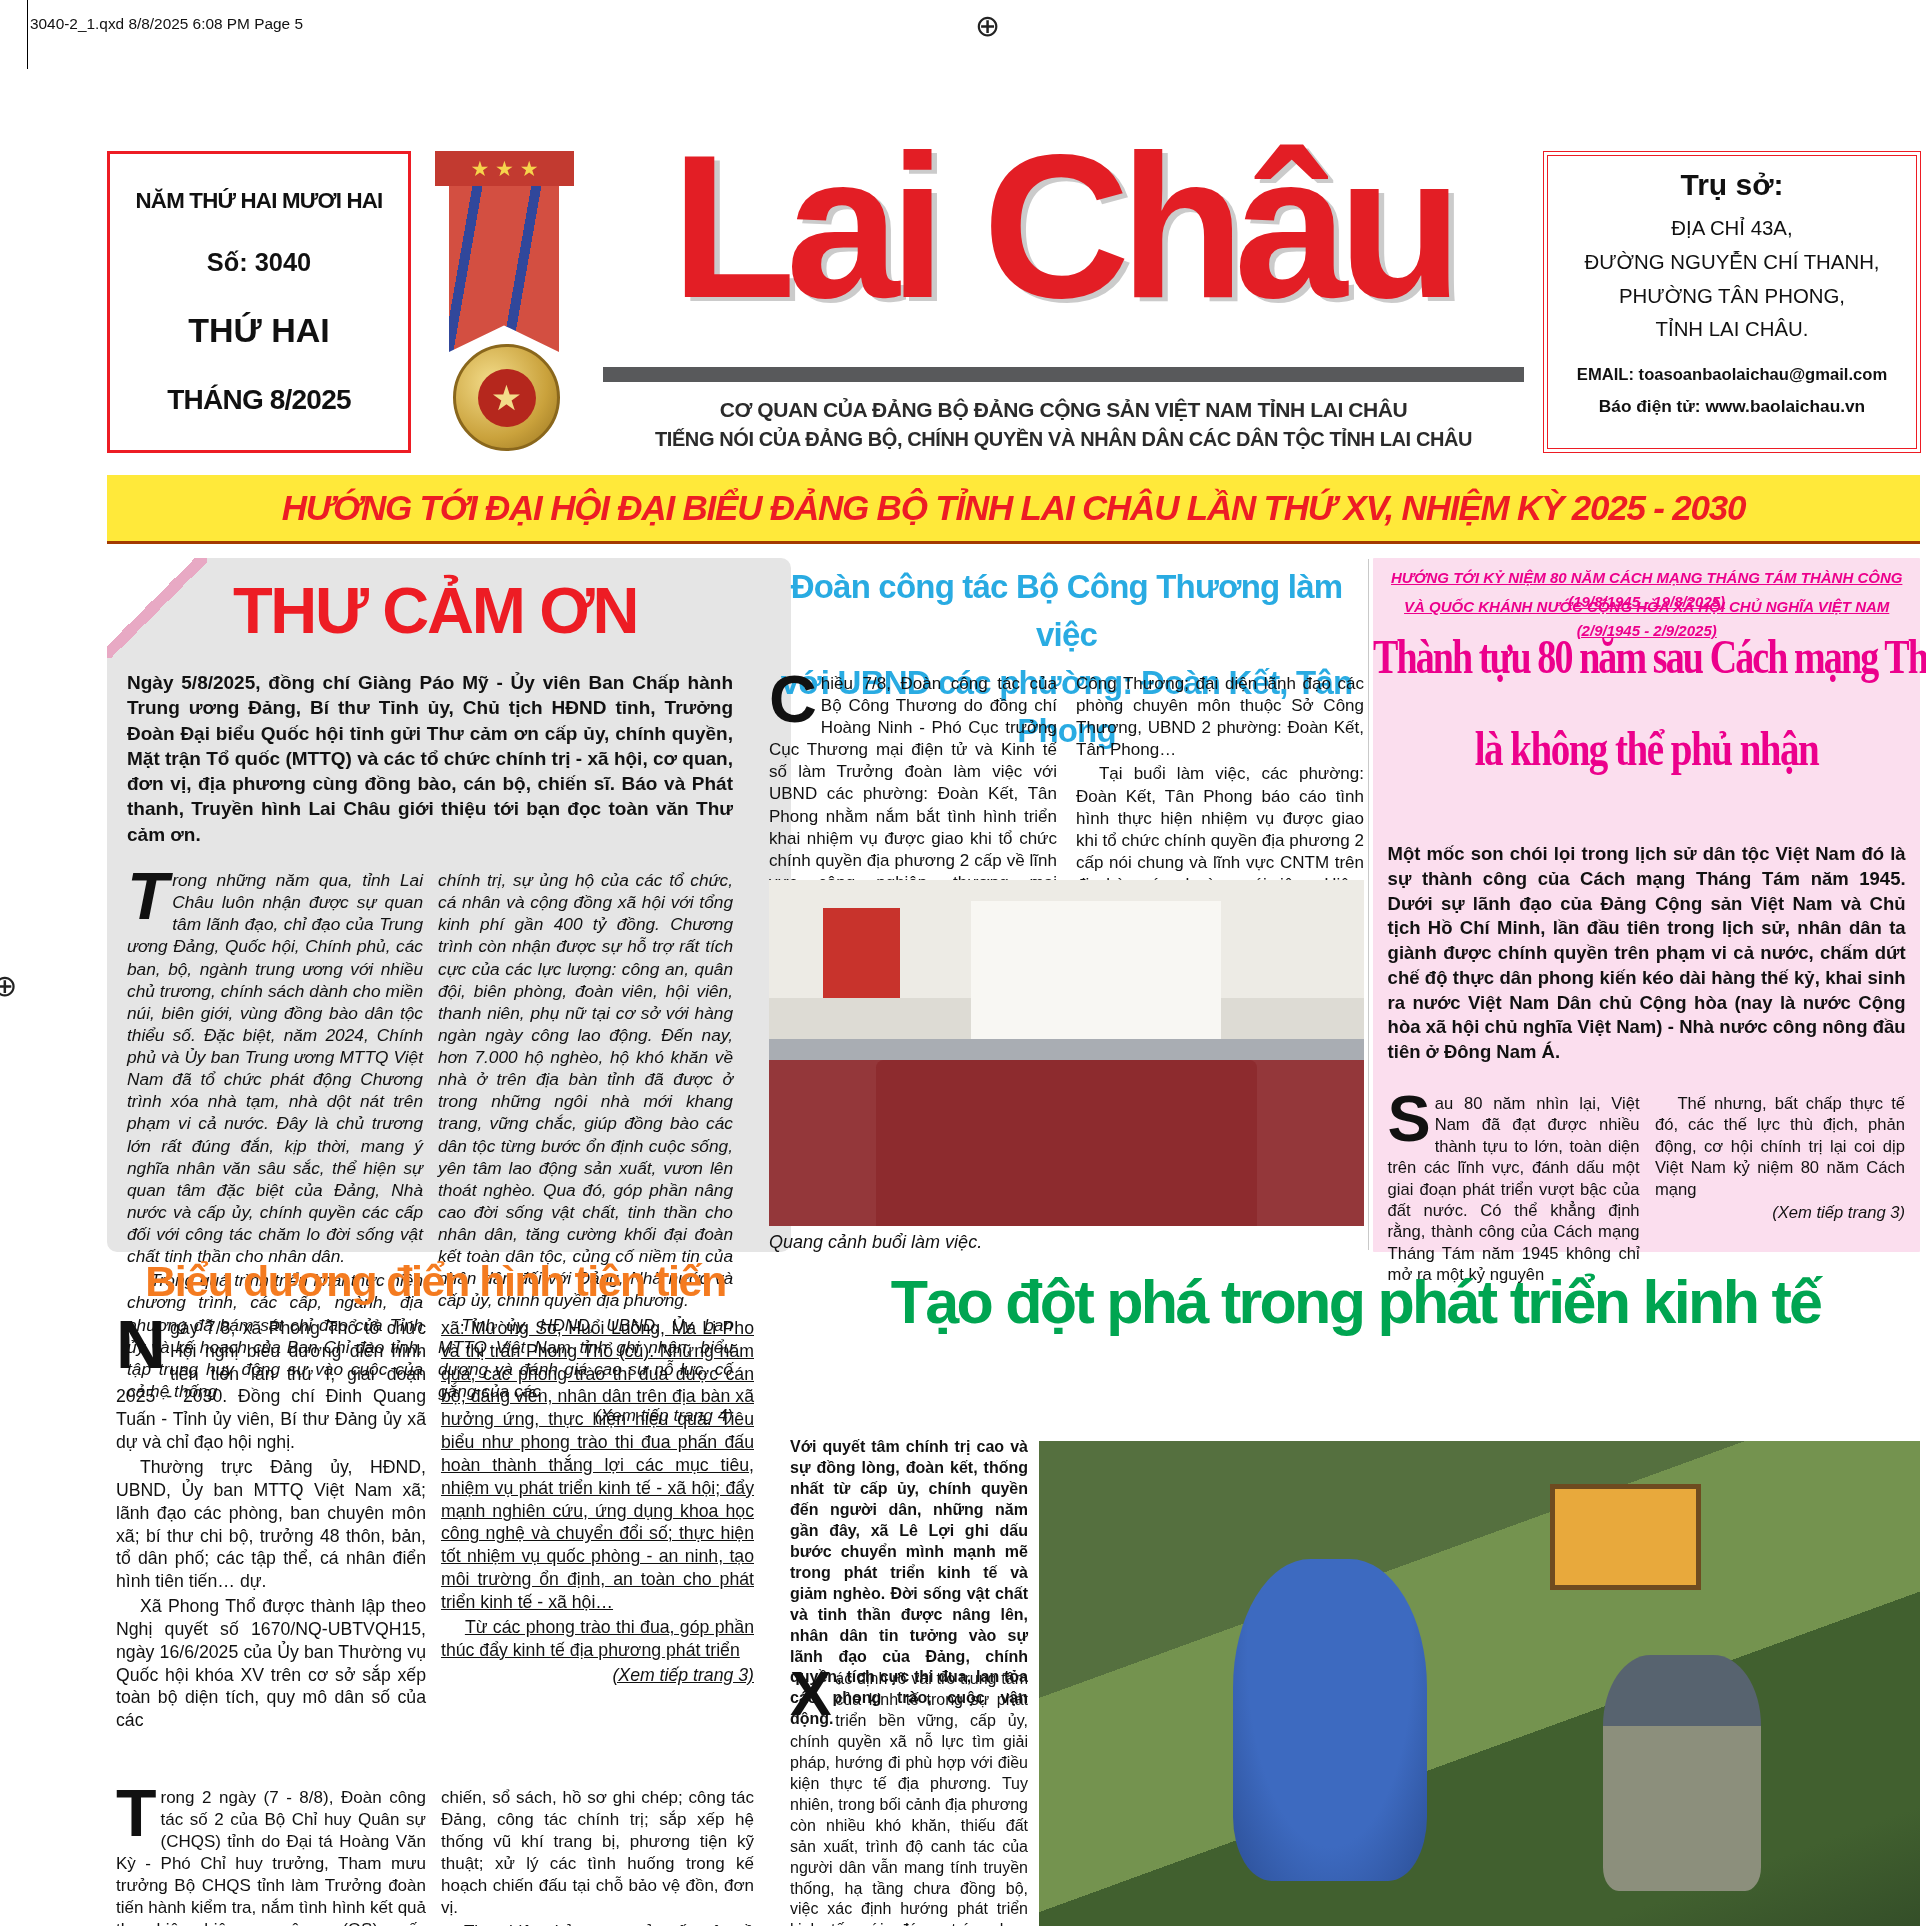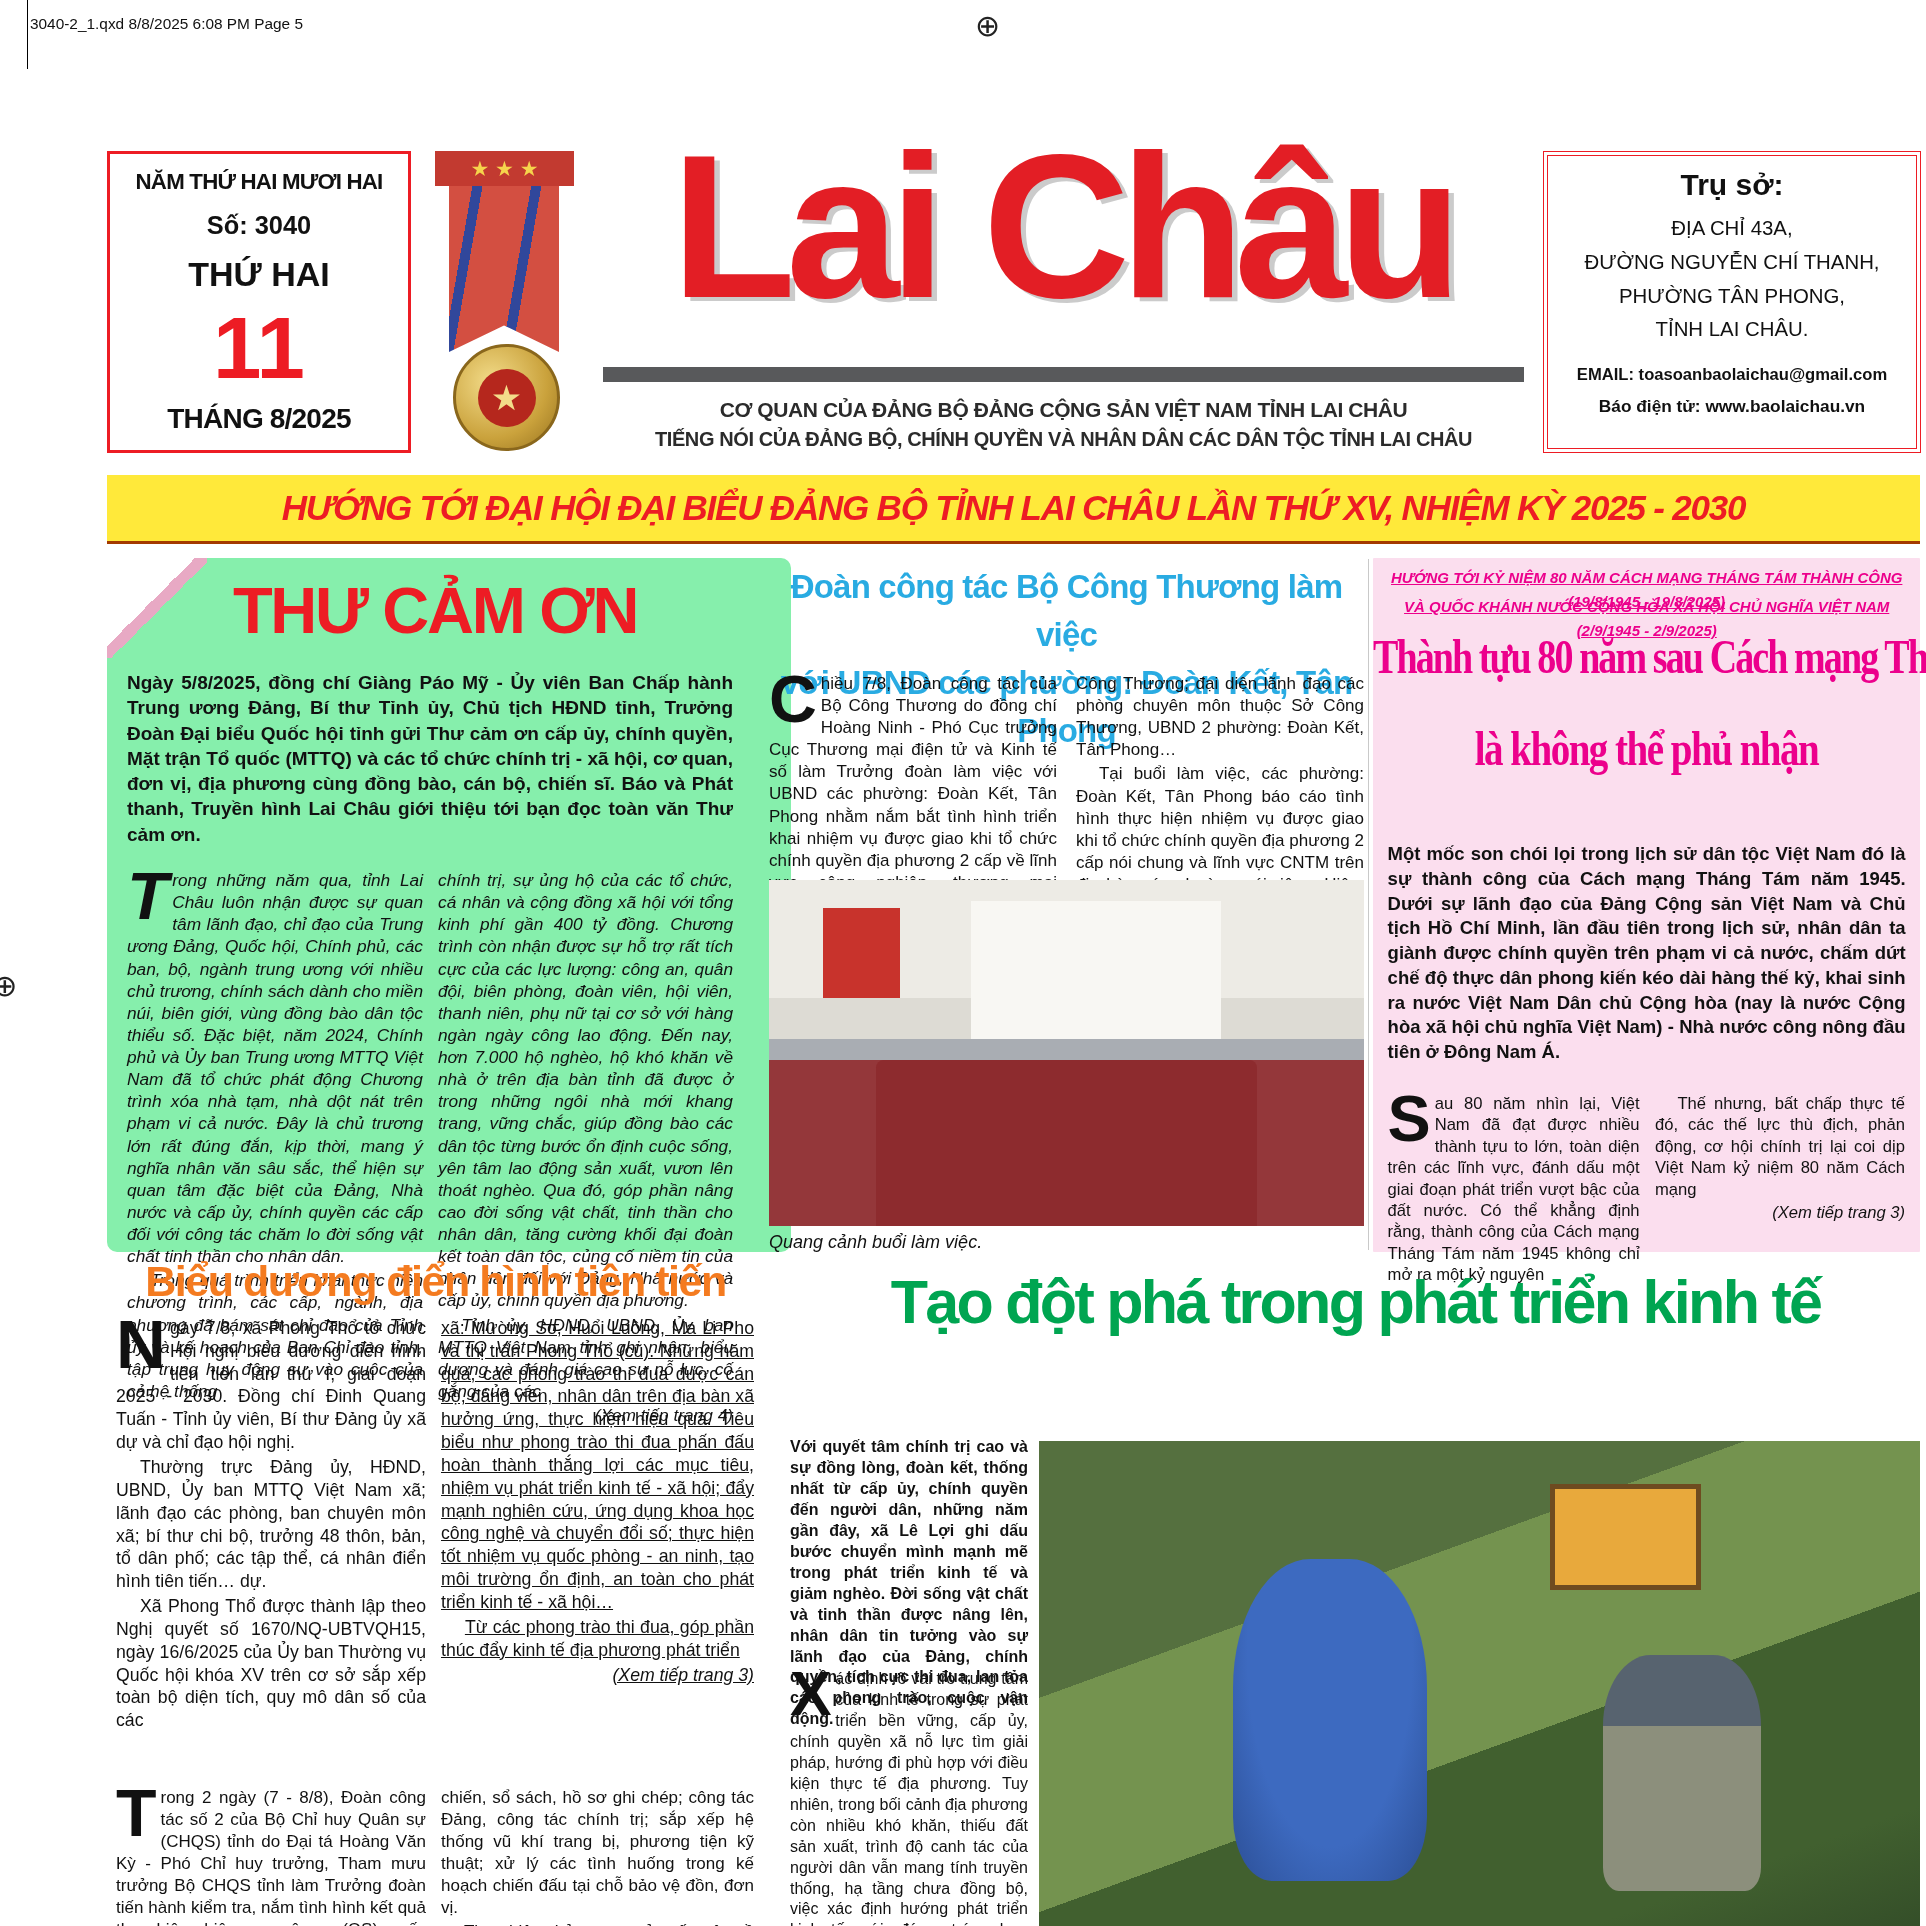--- a/index.html
+++ b/index.html
@@ -27,21 +27,20 @@
 
   <div class="abs" style="left:30px;top:15.4px;font-size:15.4px;">3040-2_1.qxd 8/8/2025 6:08 PM Page 5</div>
   <div class="abs" style="left:26.6px;top:0;width:1.2px;height:69px;background:#000;"></div>
   <span class="regmark" style="left:975px;top:10.8px;">⊕</span>
   <span class="regmark" style="left:-7.7px;top:971px;">⊕</span>
 
   <div class="abs ctr" style="left:107px;top:151px;width:304px;height:302px;border:3.9px solid #ed1c24;background:#fff;display:flex;flex-direction:column;justify-content:space-evenly;box-sizing:border-box;">
     <div class="b" style="font-size:22.3px;letter-spacing:-0.8px;">NĂM THỨ HAI MƯƠI HAI</div>
     <div class="b" style="font-size:25.4px;">Số: 3040</div>
     <div class="b" style="font-size:34px;">THỨ HAI</div>
-    <div class="b" style="font-size:87px;color:#ed1c24;line-height:.9;">11</div>
     <div class="b" style="font-size:28px;letter-spacing:-0.8px;">THÁNG 8/2025</div>
   </div>
 
   <div class="abs" style="left:414px;top:149px;width:179px;height:308px;">
     <div class="abs ctr" style="left:21px;top:1.5px;width:139px;height:35px;background:#c23a30;color:#f6d44c;font-size:21px;line-height:35px;">★ ★ ★</div>
     <div class="abs" style="left:35px;top:37px;width:110px;height:166px;background:repeating-linear-gradient(100deg,#d34f41 0 23px,#31479b 23px 33px,#d34f41 33px 58px);clip-path:polygon(0 0,100% 0,100% 100%,50% 84%,0 100%);"></div>
     <div class="abs" style="left:39px;top:195px;width:101px;height:101px;border-radius:50%;background:radial-gradient(circle at 35% 35%,#f3dc8a,#caa23c 60%,#97721f);border:3.1px solid #8a671c;display:flex;align-items:center;justify-content:center;">
       <div style="width:58px;height:58px;border-radius:50%;background:#b5271d;display:flex;align-items:center;justify-content:center;color:#f3dc8a;font-size:35px;">★</div>
     </div>
   </div>
@@ -63,21 +62,21 @@
     </div>
   </div>
 
   <div class="abs" style="left:107px;top:475px;width:1813px;height:69px;background:#ffe93a;border-bottom:3.9px solid #a33a00;display:flex;align-items:center;justify-content:center;box-sizing:border-box;">
     <span class="b it" style="font-size:35px;color:#ed1c24;letter-spacing:-1.2px;white-space:nowrap;">HƯỚNG TỚI ĐẠI HỘI ĐẠI BIỂU ĐẢNG BỘ TỈNH LAI CHÂU LẦN THỨ XV, NHIỆM KỲ 2025 - 2030</span>
   </div>
 
   <div class="sep" style="left:759px;top:559px;height:691px;"></div>
   <div class="sep" style="left:1368px;top:559px;height:691px;"></div>
 
-  <div class="abs" style="left:107px;top:558px;width:684px;height:694px;background:#86efac;border-radius:10px;">
+  <div class="abs" style="left:107px;top:558px;width:684px;height:694px;background:#e5e5e5;border-radius:10px;">
     <div class="abs" style="left:0;top:0;width:0;height:0;border-top:91px solid #fff;border-right:91px solid transparent;"></div>
     <div class="abs" style="left:0;top:0;width:100px;height:100px;background:linear-gradient(315deg,transparent 0 48%,#e8a9c4 48% 56%,transparent 56%);"></div>
     <div class="abs ctr b" style="left:62px;top:15.4px;width:532px;font-size:65px;color:#ed1c24;letter-spacing:-2.3px;white-space:nowrap;">THƯ CẢM ƠN</div>
     <div class="abs jus b" style="left:20px;top:112px;width:606px;font-size:19px;line-height:1.33;">Ngày 5/8/2025, đồng chí Giàng Páo Mỹ - Ủy viên Ban Chấp hành Trung ương Đảng, Bí thư Tỉnh ủy, Chủ tịch HĐND tỉnh, Trưởng Đoàn Đại biểu Quốc hội tỉnh gửi Thư cảm ơn cấp ủy, chính quyền, Mặt trận Tổ quốc (MTTQ) và các tổ chức chính trị - xã hội, cơ quan, đơn vị, địa phương cùng đồng bào, cán bộ, chiến sĩ. Báo và Phát thanh, Truyền hình Lai Châu giới thiệu tới bạn đọc toàn văn Thư cảm ơn.</div>
     <div class="abs jus it colbody" style="left:20px;top:311px;width:296px;font-size:17.3px;line-height:1.28;">
       <p class="dc">Trong những năm qua, tỉnh Lai Châu luôn nhận được sự quan tâm lãnh đạo, chỉ đạo của Trung ương Đảng, Quốc hội, Chính phủ, các ban, bộ, ngành trung ương với nhiều chủ trương, chính sách dành cho miền núi, biên giới, vùng đồng bào dân tộc thiểu số. Đặc biệt, năm 2024, Chính phủ và Ủy ban Trung ương MTTQ Việt Nam đã tổ chức phát động Chương trình xóa nhà tạm, nhà dột nát trên phạm vi cả nước. Đây là chủ trương lớn rất đúng đắn, kịp thời, mang ý nghĩa nhân văn sâu sắc, thể hiện sự quan tâm đặc biệt của Đảng, Nhà nước và cấp ủy, chính quyền các cấp đối với công tác chăm lo đời sống vật chất tinh thần cho nhân dân.</p>
       <p class="ind">Trong quá trình triển khai thực hiện chương trình, các cấp, ngành, địa phương đã bám sát chỉ đạo của Tỉnh ủy và kế hoạch của Ban Chỉ đạo tỉnh, tập trung huy động sự vào cuộc của cả hệ thống</p>
     </div>
     <div class="abs jus it colbody" style="left:331px;top:311px;width:295px;font-size:17.3px;line-height:1.28;">
       <p>chính trị, sự ủng hộ của các tổ chức, cá nhân và cộng đồng xã hội với tổng kinh phí gần 400 tỷ đồng. Chương trình còn nhận được sự hỗ trợ rất tích cực của các lực lượng: công an, quân đội, biên phòng, đoàn viên, hội viên, thanh niên, phụ nữ tại cơ sở với hàng ngàn ngày công lao động. Đến nay, hơn 7.000 hộ nghèo, hộ khó khăn về nhà ở trên địa bàn tỉnh đã được ở trong những ngôi nhà mới khang trang, vững chắc, giúp đồng bào các dân tộc từng bước ổn định cuộc sống, yên tâm lao động sản xuất, vươn lên thoát nghèo. Qua đó, góp phần nâng cao đời sống vật chất, tinh thần cho nhân dân, tăng cường khối đại đoàn kết toàn dân tộc, củng cố niềm tin của nhân dân đối với Đảng, Nhà nước và cấp ủy, chính quyền địa phương.</p>

